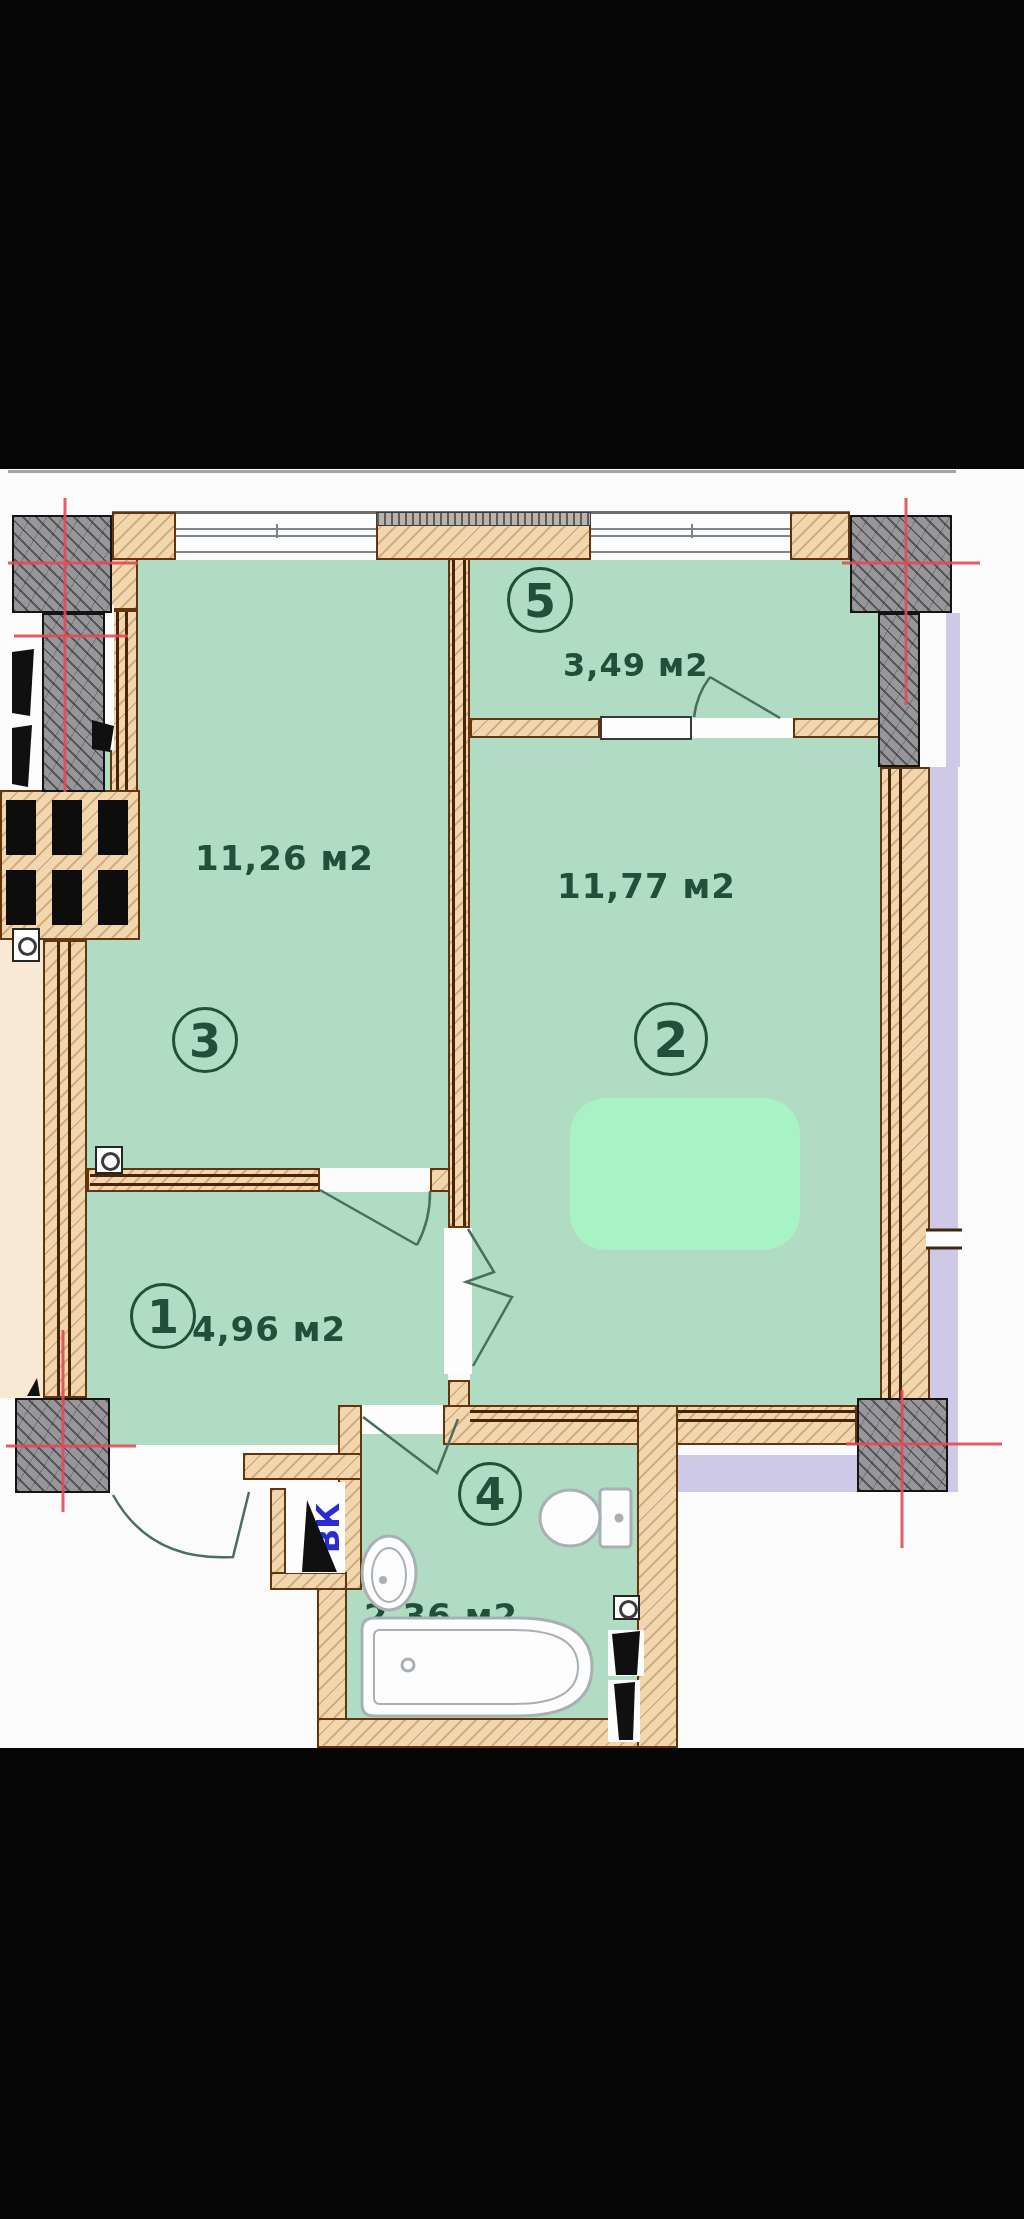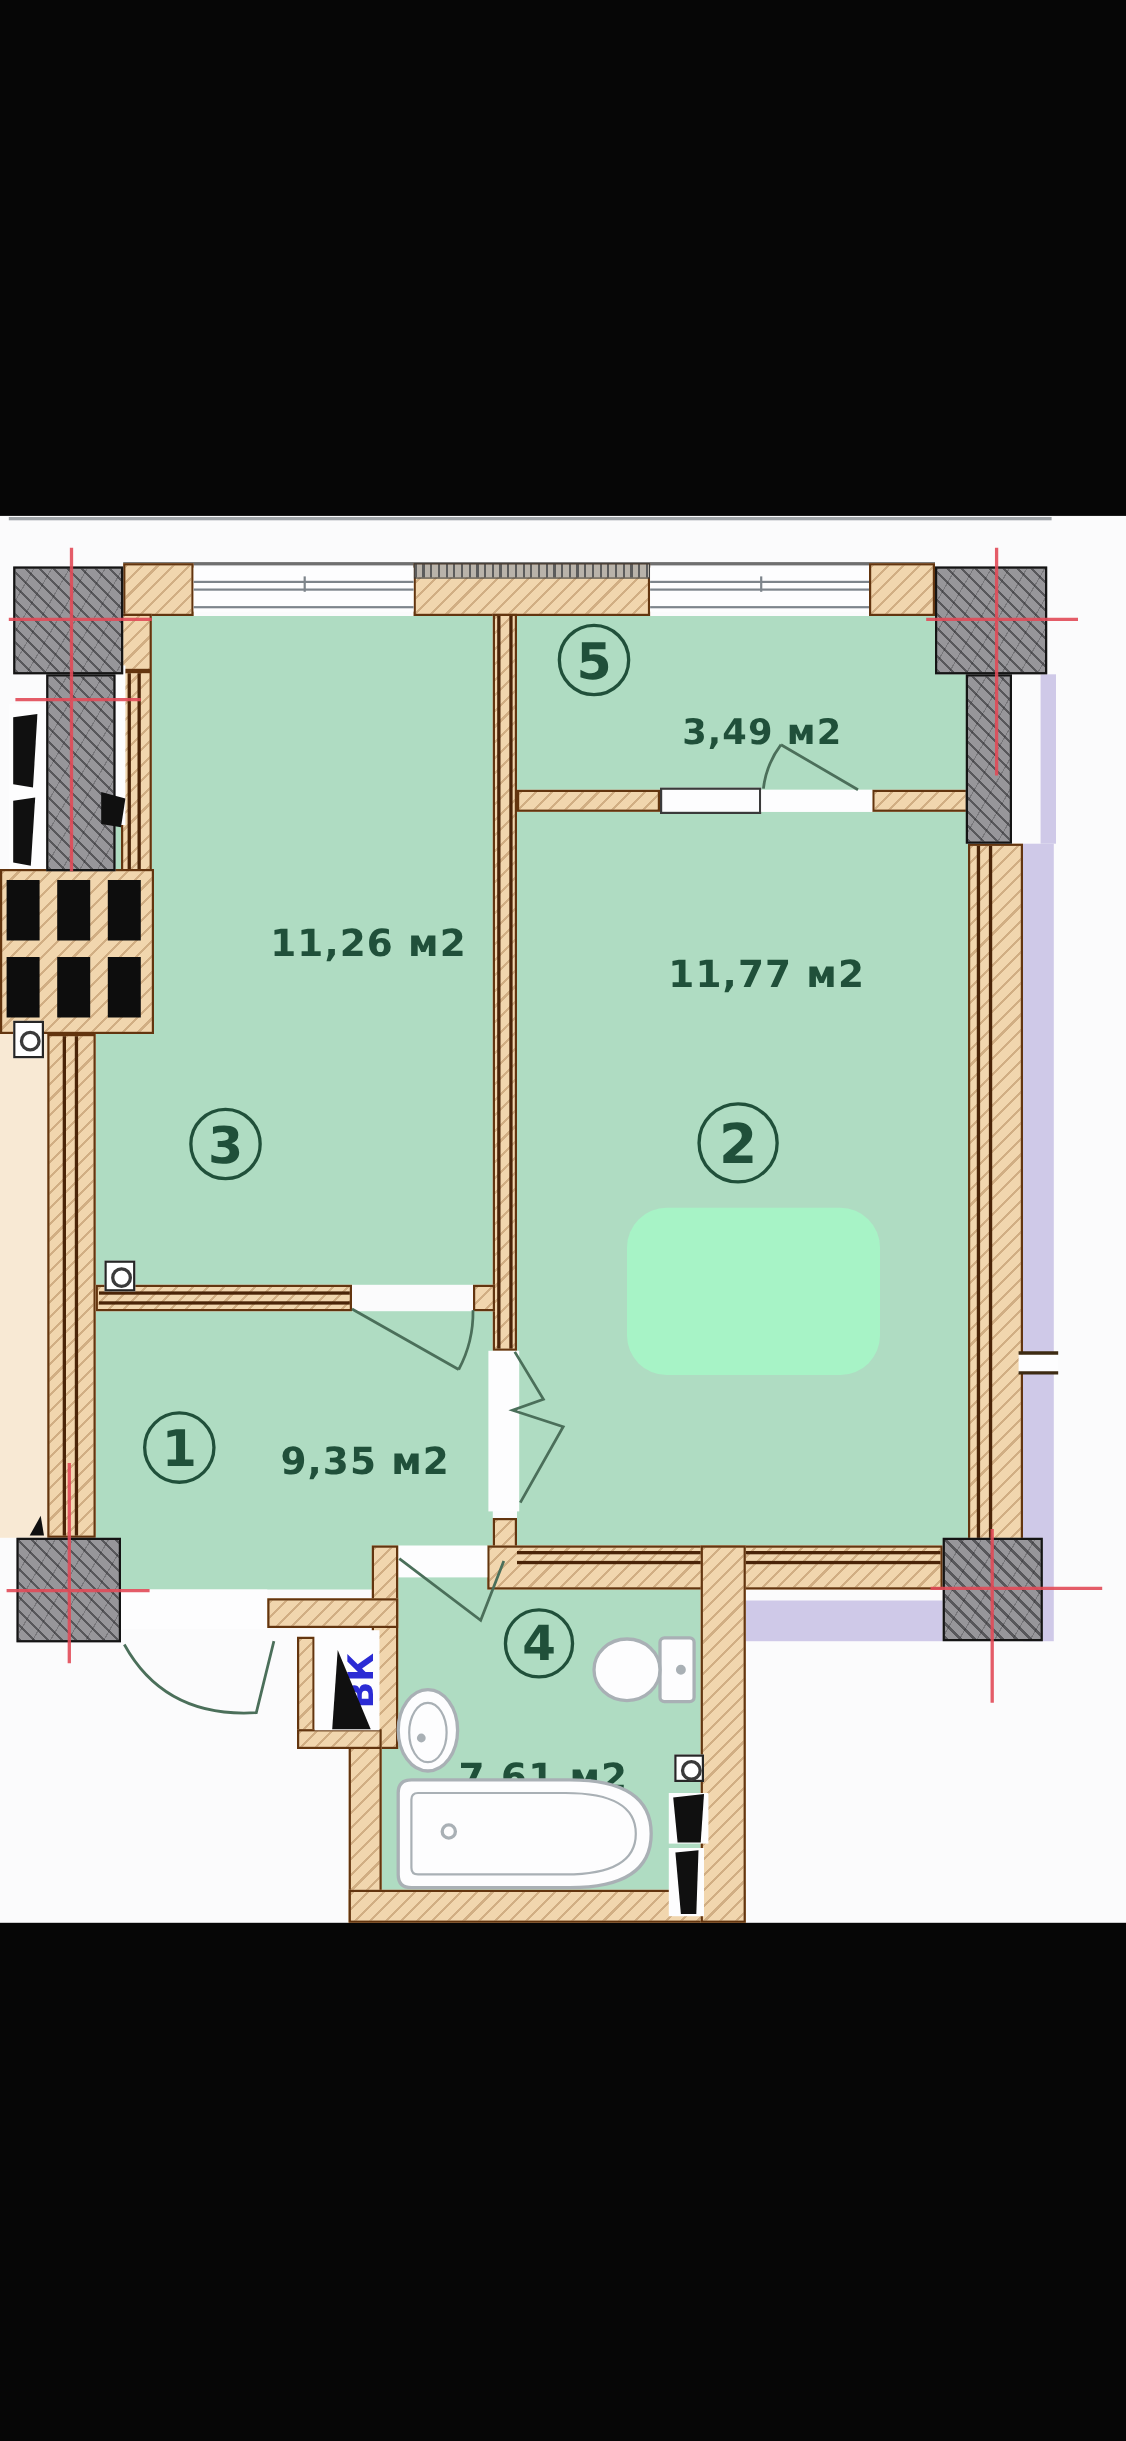--- a/index.html
+++ b/index.html
@@ -23,21 +23,21 @@
   .dblh{border-top:3px solid #4a2408;border-bottom:3px solid #4a2408;}
   .winline{position:absolute;left:0;right:0;height:2px;background:#7d848b;}
   .mullion{position:absolute;width:2px;height:14px;top:8px;left:50%;background:#7d848b;}
   .winh{background:#fdfdfe;border:2px solid #3a3a3a;}
   .pierband{background:repeating-linear-gradient(90deg,#5c5c5c 0 2px,#b9b3aa 2px 7px);border:1px solid #3c3c3c;}
   .sock{background:#fff;border:2px solid #262626;}
   .sock i{display:block;position:absolute;left:50%;top:50%;width:13px;height:13px;margin:-8px 0 0 -8px;
           border:3px solid #3a3a3a;border-radius:50%;}
   .badge{border:3px solid #20503a;border-radius:50%;color:#20503a;text-align:center;
          font-weight:bold;background:transparent;}
-  .area{color:#20503a;font-weight:bold;font-size:34px;letter-spacing:1px;white-space:nowrap;text-align:center;}
+  .area{color:#20503a;font-weight:bold;font-size:34px;letter-spacing:1px;white-space:nowrap;text-align:left;}
   .shaft{color:#2b2bd4;font-weight:bold;font-size:32px;text-align:center;line-height:60px;
          transform:rotate(-90deg);}
   svg{position:absolute;left:0;top:0;pointer-events:none;}
 </style>
 </head>
 <body>
 
 <div id="screen">
 
   <div class="abs bar" style="left:0;top:0;width:1024px;height:469px;"></div>
@@ -137,23 +137,23 @@
       <i></i>
     </div>
 
   <div class="abs badge" style="left:172px;top:1007px;width:66px;height:66px;font-size:46px;line-height:62px;">3</div>
   <div class="abs area" style="left:195px;top:838px;width:280px;">11,26 м2</div>
   <div class="abs badge" style="left:507px;top:567px;width:66px;height:66px;font-size:46px;line-height:62px;">5</div>
   <div class="abs area" style="left:563px;top:646px;width:260px;font-size:32px;">3,49 м2</div>
   <div class="abs badge" style="left:634px;top:1002px;width:74px;height:74px;font-size:50px;line-height:70px;">2</div>
   <div class="abs area" style="left:557px;top:866px;width:280px;">11,77 м2</div>
   <div class="abs badge" style="left:130px;top:1283px;width:66px;height:66px;font-size:46px;line-height:62px;">1</div>
-  <div class="abs area" style="left:192px;top:1309px;width:280px;">9,35 м2</div>
+  <div class="abs area" style="left:192px;top:1309px;width:280px;">4,96 м2</div>
   <div class="abs badge" style="left:458px;top:1462px;width:64px;height:64px;font-size:44px;line-height:60px;">4</div>
-  <div class="abs area" style="left:364px;top:1596px;width:260px;">7,61 м2</div>
+  <div class="abs area" style="left:364px;top:1596px;width:260px;">2,36 м2</div>
   <div class="abs shaft" style="left:296px;top:1498px;width:64px;height:60px;">ВК</div>
 
   <svg width="1024" height="2219" viewBox="0 0 1024 2219">
 
     <g fill="#101010">
       <path d="M302,1572 L337,1572 L307,1500 Z"></path>
       <path d="M612,1634 L640,1631 L637,1675 L616,1675 Z"></path>
       <path d="M614,1684 L635,1682 L633,1740 L619,1740 Z"></path>
       <path d="M12,652 L34,649 L30,716 L12,713 Z"></path>
       <path d="M12,728 L32,725 L28,787 L12,784 Z"></path>

